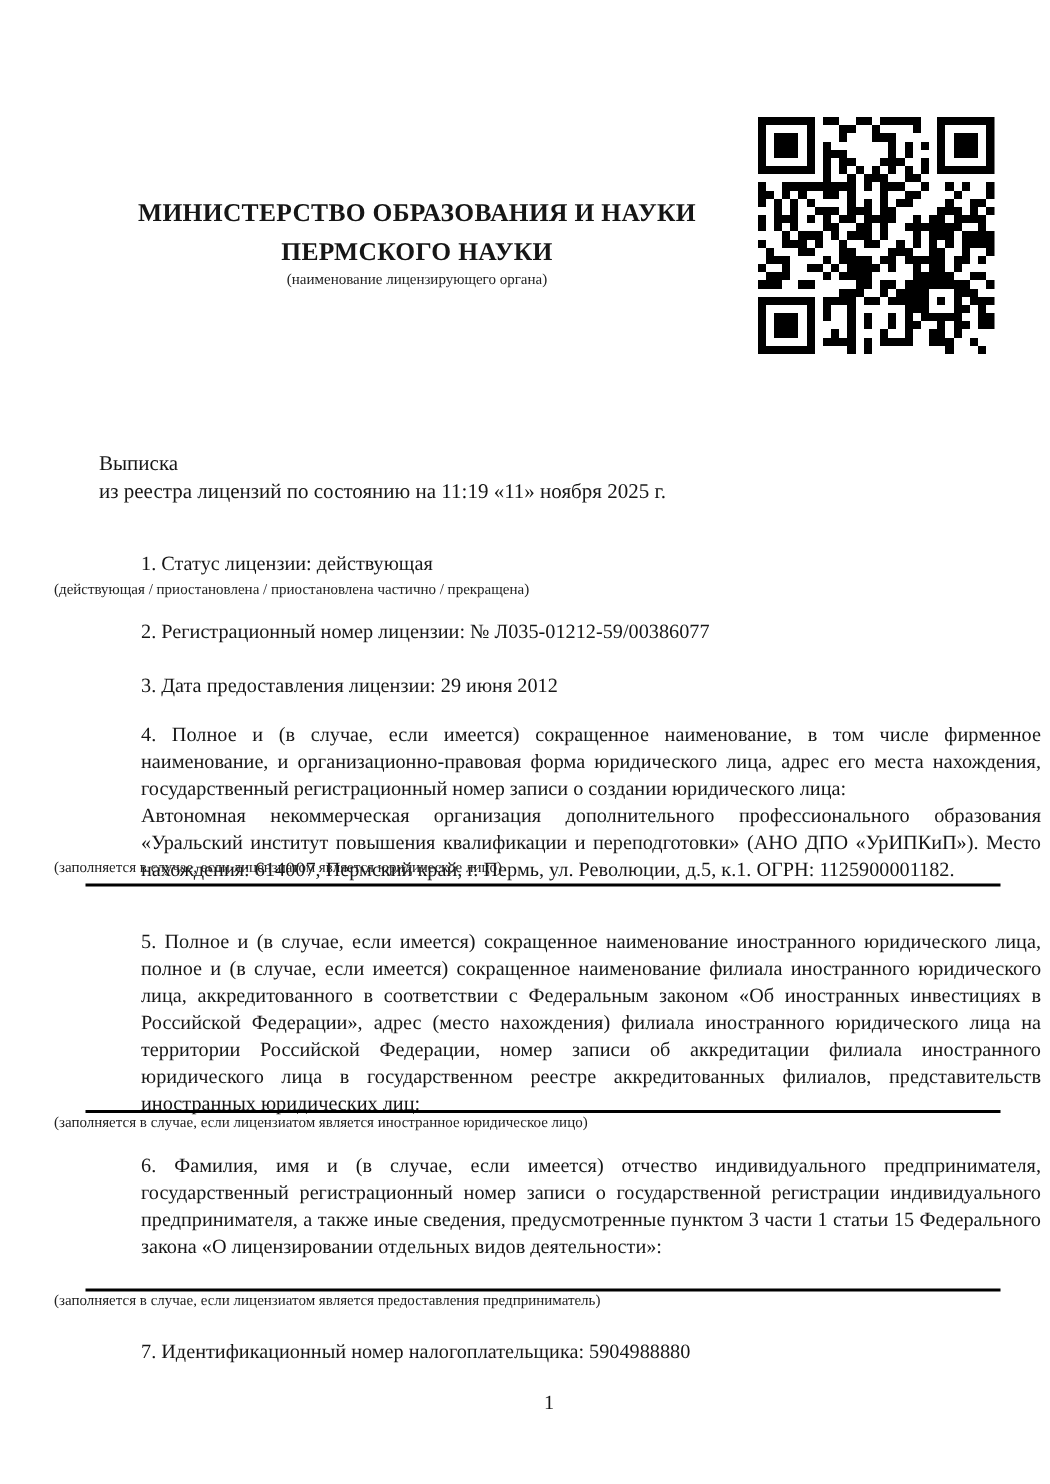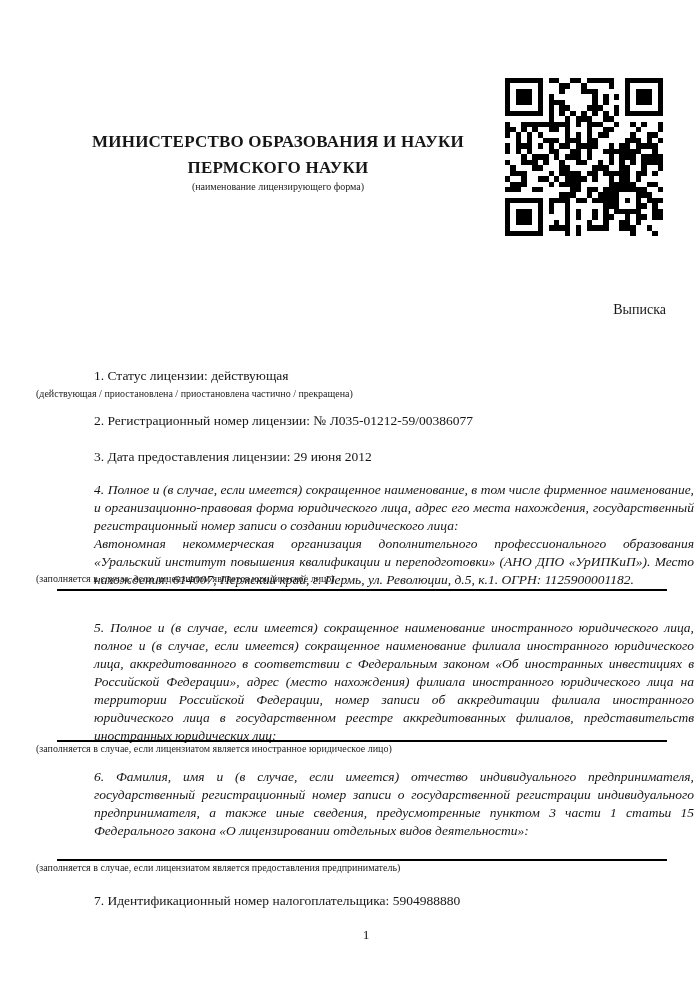--- a/index.html
+++ b/index.html
@@ -18,50 +18,50 @@
   
   .org-header { left: 38px; top: 129px; width: 480px; text-align: center; }
   .org-name { font-size: 17px; font-weight: bold; line-height: 26px; letter-spacing: 0.2px; }
   .org-caption { font-size: 10px; line-height: 13px; margin-top: -1px; color: #222; }
 
   
   .qr-box { left: 505px; top: 78px; width: 158px; height: 158px; }
   .qr-box svg { display: block; width: 158px; height: 158px; }
 
   
-  .doc-title { left: 66px; top: 301px; width: 600px; text-align: right; font-size: 14px; line-height: 18.5px; }
+  .doc-title { left: 66px; top: 301px; width: 600px; text-align: left; font-size: 14px; line-height: 18.5px; }
 
   
   .line, .para {
     left: 66px; width: 600px;
     font-size: 13.5px; line-height: 18px; margin-left: 28px;
   }
   .para { text-align: justify; }
-  .para p { margin: 0; font-style: italic; }
+  .para p { margin: 0; }
   .caption {
     left: 36px; width: 600px;
     text-align: left;
     font-size: 10px; line-height: 13px;
     color: #222;
   }
   .rule {
     left: 57px; width: 610px; height: 0;
     border-top: 2px solid #000;
   }
   .page-number { left: 66px; width: 600px; text-align: center; font-size: 13.5px; line-height: 18px; }
 </style>
 </head>
 <body>
 
 <div class="page">
 
   <div class="abs org-header">
     <div class="org-name">МИНИСТЕРСТВО ОБРАЗОВАНИЯ И НАУКИ</div>
     <div class="org-name">ПЕРМСКОГО НАУКИ</div>
-    <div class="org-caption">(наименование лицензирующего форма)</div>
+    <div class="org-caption">(наименование лицензирующего органа)</div>
   </div>
 
   <div class="abs qr-box">
     <svg id="qr-svg" viewBox="0 0 29 29" shape-rendering="crispEdges">
         <rect x="0" y="0" width="1" height="1" fill="#000000"></rect>
         <rect x="1" y="0" width="1" height="1" fill="#000000"></rect>
         <rect x="2" y="0" width="1" height="1" fill="#000000"></rect>
         <rect x="3" y="0" width="1" height="1" fill="#000000"></rect>
         <rect x="4" y="0" width="1" height="1" fill="#000000"></rect>
         <rect x="5" y="0" width="1" height="1" fill="#000000"></rect>
@@ -486,20 +486,21 @@
         <rect x="6" y="28" width="1" height="1" fill="#000000"></rect>
         <rect x="11" y="28" width="1" height="1" fill="#000000"></rect>
         <rect x="13" y="28" width="1" height="1" fill="#000000"></rect>
         <rect x="23" y="28" width="1" height="1" fill="#000000"></rect>
         <rect x="27" y="28" width="1" height="1" fill="#000000"></rect>
       </svg>
   </div>
 
   <div class="abs doc-title">
     <div>Выписка</div>
+    <div>из реестра лицензий по состоянию на 11:19 «11» ноября 2025 г.</div>
   </div>
 
   <div class="abs line" style="top:367px">1. Статус лицензии: действующая</div>
   <div class="abs caption" style="top:387px">(действующая / приостановлена / приостановлена частично / прекращена)</div>
 
   <div class="abs line" style="top:412px">2. Регистрационный номер лицензии: № Л035-01212-59/00386077</div>
 
   <div class="abs line" style="top:448px">3. Дата предоставления лицензии: 29 июня 2012</div>
 
   <div class="abs para" style="top:481px">

